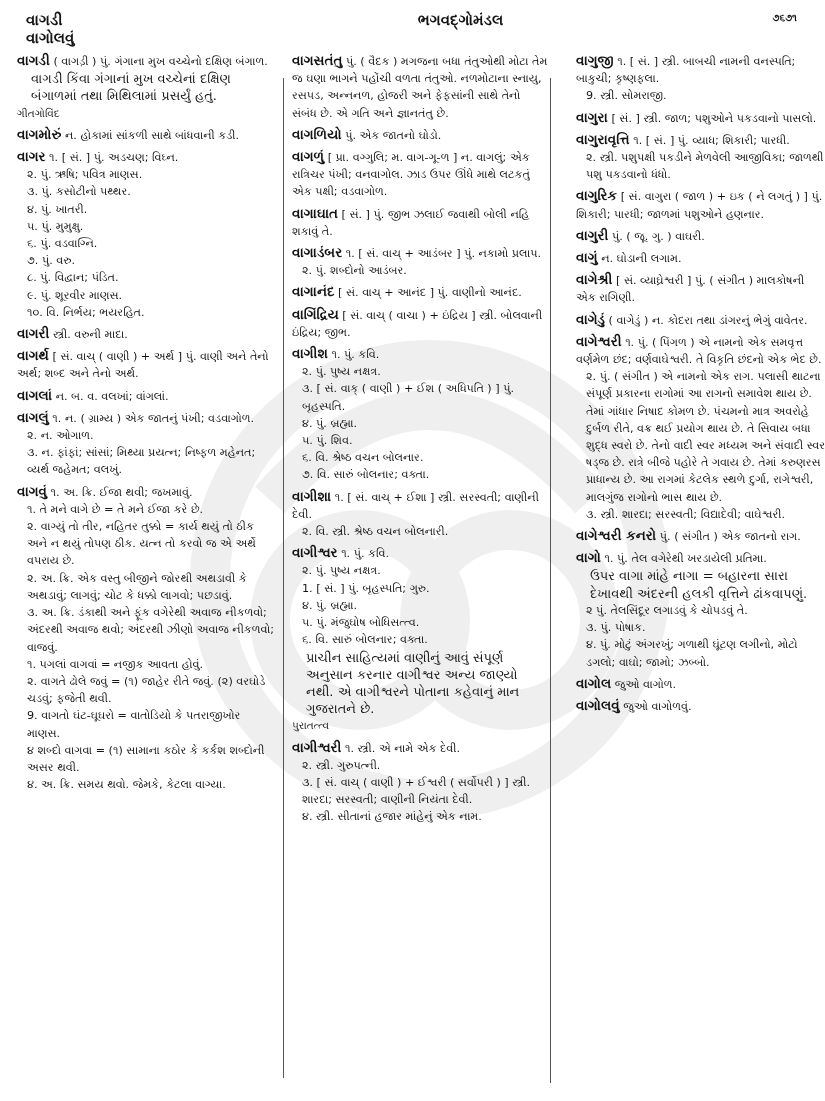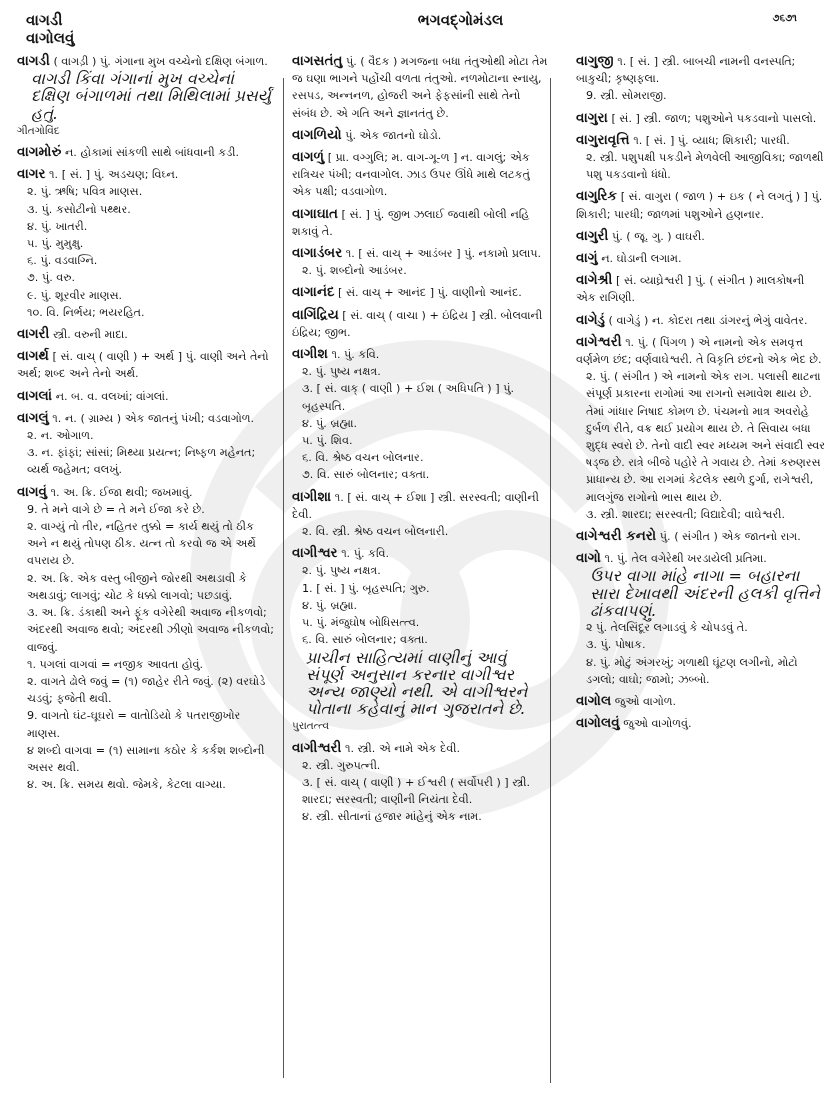--- a/index.html
+++ b/index.html
@@ -15,21 +15,21 @@
   .col { position: absolute; top: 52px; bottom: 8px; font-size: 11.2px; line-height: 17.2px; }
   .col1 { left: 17px; width: 258px; }
   .col2 { left: 292px; width: 256px; }
   .col3 { left: 560px; width: 250px; margin-left: 16px; }
   .rule { position: absolute; top: 78px; width: 1px; background: #555; }
   .rule1 { left: 283px; height: 1000px; }
   .rule2 { left: 550px; height: 1005px; }
   .entry { margin: 0 0 4px 0; }
   .hw { font-weight: bold; font-size: 13.5px; }
   .sub { padding-left: 10px; }
-  .quote { padding-left: 14px; font-size: 16px; font-style: italic; }
+  .quote { padding-left: 14px; font-size: 13px; }
   .src { text-align: left; font-size: 10.5px; }
   .p { margin: 0; }
 </style>
 </head>
 <body>
 
 <svg class="watermark" viewBox="0 0 480 560">
   <circle cx="240" cy="280" r="220" fill="none" stroke="#000" stroke-width="40"></circle>
   <circle cx="170" cy="320" r="90" fill="none" stroke="#000" stroke-width="40"></circle>
   <circle cx="320" cy="320" r="90" fill="none" stroke="#000" stroke-width="40"></circle>
@@ -56,40 +56,41 @@
       <p class="p"><span class="hw">વાગમોરું</span><span> ન. હોકામાં સાંકળી સાથે બાંધવાની કડી.</span></p>
     </div>
     <div class="entry">
       <p class="p"><span class="hw">વાગર</span><span> ૧. [ સં. ] પું. અડચણ; વિઘ્ન.</span></p>
       <div class="sub">૨. પું. ઋષિ; પવિત્ર માણસ.</div>
       <div class="sub">૩. પું. કસોટીનો પથ્થર.</div>
       <div class="sub">૪. પું. ખાતરી.</div>
       <div class="sub">૫. પું. મુમુક્ષુ.</div>
       <div class="sub">૬. પું. વડવાગ્નિ.</div>
       <div class="sub">૭. પું. વરુ.</div>
+      <div class="sub">૮. પું. વિદ્વાન; પંડિત.</div>
       <div class="sub">૯. પું. શૂરવીર માણસ.</div>
       <div class="sub">૧૦. વિ. નિર્ભય; ભયરહિત.</div>
     </div>
     <div class="entry">
       <p class="p"><span class="hw">વાગરી</span><span> સ્ત્રી. વરુની માદા.</span></p>
     </div>
     <div class="entry">
       <p class="p"><span class="hw">વાગર્થ</span><span> [ સં. વાચ્ ( વાણી ) + અર્થ ] પું. વાણી અને તેનો અર્થ; શબ્દ અને તેનો અર્થ.</span></p>
     </div>
     <div class="entry">
       <p class="p"><span class="hw">વાગલાં</span><span> ન. બ. વ. વલખાં; વાંગલાં.</span></p>
     </div>
     <div class="entry">
       <p class="p"><span class="hw">વાગલું</span><span> ૧. ન. ( ગ્રામ્ય ) એક જાતનું પંખી; વડવાગોળ.</span></p>
       <div class="sub">૨. ન. ઓગાળ.</div>
       <div class="sub">૩. ન. ફાંફાં; સાંસાં; મિથ્યા પ્રયત્ન; નિષ્ફળ મહેનત; વ્યર્થ જહેમત; વલખું.</div>
     </div>
     <div class="entry">
       <p class="p"><span class="hw">વાગવું</span><span> ૧. અ. ક્રિ. ઈજા થવી; જખમાવું.</span></p>
-      <div class="sub">9. તે મને વાગે છે = તે મને ઈજા કરે છે.</div>
+      <div class="sub">૧. તે મને વાગે છે = તે મને ઈજા કરે છે.</div>
       <div class="sub">૨. વાગ્યું તો તીર, નહિતર તુક્કો = કાર્ય થયું તો ઠીક અને ન થયું તોપણ ઠીક. યત્ન તો કરવો જ એ અર્થે વપરાય છે.</div>
       <div class="sub">૨. અ. ક્રિ. એક વસ્તુ બીજીને જોરથી અથડાવી કે અથડાવું; લાગવું; ચોટ કે ધક્કો લાગવો; પછડાવું.</div>
       <div class="sub">૩. અ. ક્રિ. ડંકાથી અને ફૂંક વગેરેથી અવાજ નીકળવો; અંદરથી અવાજ થવો; અંદરથી ઝીણો અવાજ નીકળવો; વાજવું.</div>
       <div class="sub">૧. પગલાં વાગવાં = નજીક આવતા હોવું.</div>
       <div class="sub">૨. વાગતે ઢોલે જવું = (૧) જાહેર રીતે જવું. (૨) વરઘોડે ચડવું; ફજેતી થવી.</div>
       <div class="sub">9. વાગતો ઘંટ-ઘૂઘરો = વાતોડિયો કે પતરાજીખોર માણસ.</div>
       <div class="sub">૪ શબ્દો વાગવા = (૧) સામાના કઠોર કે કર્કશ શબ્દોની અસર થવી.</div>
       <div class="sub">૪. અ. ક્રિ. સમય થવો. જેમકે, કેટલા વાગ્યા.</div>
     </div>
   </div>

